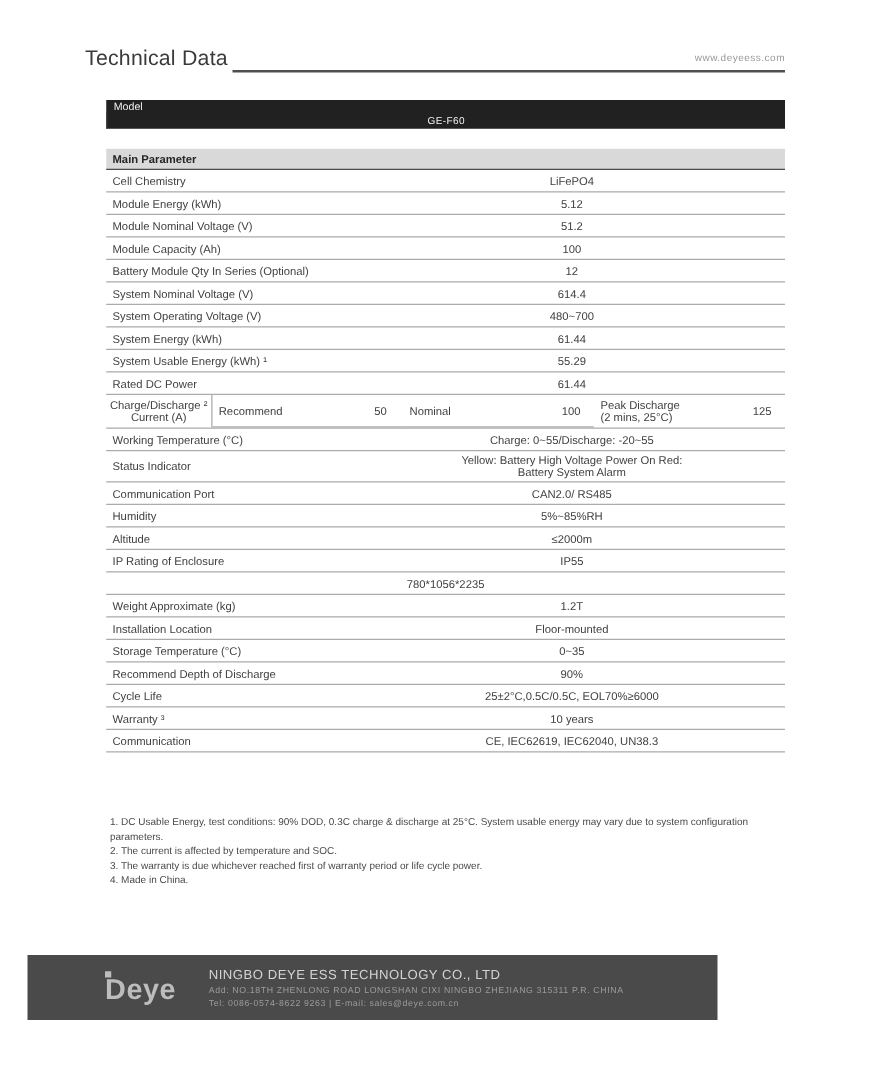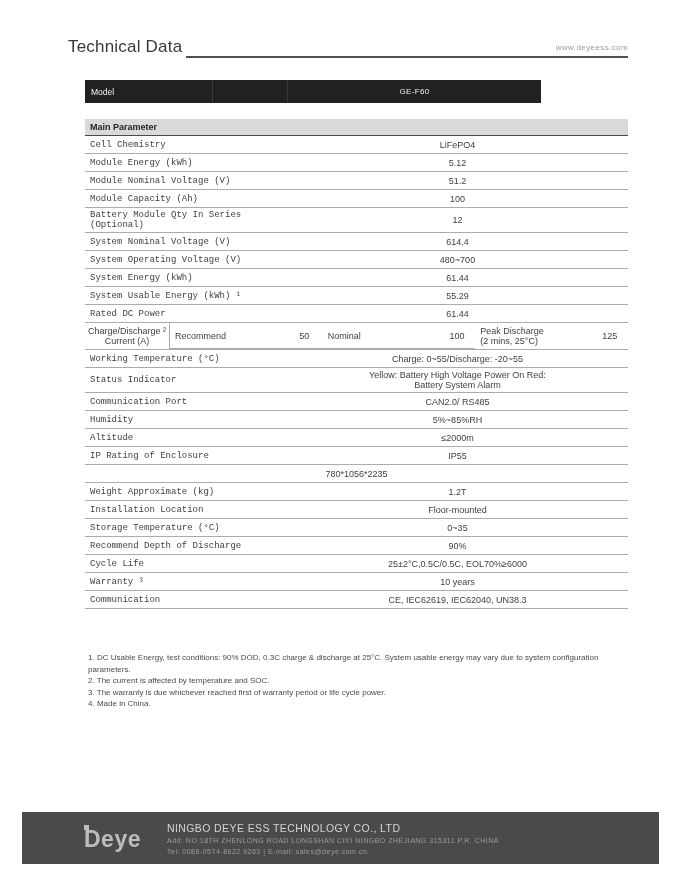--- a/index.html
+++ b/index.html
@@ -9,44 +9,44 @@
     font-family:"Liberation Sans", sans-serif; color:#3f3f3f; overflow:hidden;
   }
 
   
   .header { position:absolute; left:68px; top:36px; width:560px; display:flex; align-items:flex-end; }
   .page-title { font-size:17px; font-weight:400; color:#3a3a3a; letter-spacing:0.2px; line-height:22px; }
   .title-rule { flex:1; margin-left:4px; border-bottom:2px solid #4f4f4f; text-align:right; padding-bottom:2px; }
   .website { font-size:8px; color:#9a9a9a; letter-spacing:0.4px; }
 
   
-  .model-bar { position:absolute; left:85px; top:80px; width:456px; height:23px; background:#212121; display:flex; color:#f2f2f2; }
+  .model-bar { position:absolute; left:85px; top:80px; width:543px; height:23px; background:#212121; display:flex; color:#f2f2f2;flex-direction:column; }
   .mb-label { width:127px; display:flex; align-items:center; padding-left:6px; font-size:8.5px; }
   .mb-mid { width:75px; border-left:1px solid #3a3a3a; }
   .mb-value { flex:1; border-left:1px solid #3a3a3a; display:flex; align-items:center; justify-content:center; font-size:8px; letter-spacing:0.3px; }
 
   
   .table { position:absolute; left:85px; top:119px; width:543px; font-size:9px; }
   .section-header { height:17px; background:#d9d9d9; border-bottom:1px solid #4a4a4a; display:flex; align-items:center; padding-left:5px; font-weight:bold; color:#262626; }
   .t-row { display:flex; align-items:stretch; border-bottom:1px solid #ababab; min-height:18px; }
-  .t-label { width:202px; display:flex; align-items:center; padding:2px 4px 2px 5px; white-space:pre-line;font-family:Liberation Mono, monospace; }
+  .t-label { width:202px; display:flex; align-items:center; padding:2px 4px 2px 5px; white-space:pre-line; }
   .t-value { flex:1; display:flex; align-items:center; justify-content:center; text-align:center; padding:2px 4px; white-space:pre-line; }
   .t-group { display:flex; align-items:stretch; border-bottom:1px solid #ababab; }
   .g-col1 { width:85px; border-right:1px solid #ababab; display:flex; align-items:center; justify-content:center; text-align:center; white-space:pre-line; padding:2px; }
   .g-rows { flex:1; display:flex; flex-direction:row; }
   .g-row { display:flex; align-items:stretch; border-bottom:1px solid #ababab; min-height:18px; flex:1; }
   .g-row:last-child { border-bottom:none; min-height:26px; }
   .g-sub { width:116px; display:flex; align-items:center; padding:2px 4px 2px 5px; white-space:pre-line; }
   .g-val { flex:1; display:flex; align-items:center; justify-content:center; text-align:center; padding:2px 4px; }
 
   
   .footnotes { position:absolute; left:88px; top:652px; width:545px; font-size:8px; line-height:11.5px; color:#4a4a4a; }
 
   
-  .footer { position:absolute; left:22px; top:812px; width:637px; height:52px; background:#4a4a4a; display:flex; align-items:center; }
+  .footer { position:absolute; left:22px; top:764px; width:552px; height:52px; background:#4a4a4a; display:flex; align-items:center; }
   .logo { position:relative; margin-left:62px; font-size:23px; font-weight:bold; color:#bcbcbc; letter-spacing:0.5px; line-height:26px; padding-top:2px; }
   .logo-dot { position:absolute; top:1px; left:0px; width:5px; height:5px; background:#bcbcbc; }
   .footer-text { margin-left:26px; }
   .company { font-size:10.5px; color:#d4d4d4; letter-spacing:0.4px; }
   .addr, .tel { font-size:7px; color:#9c9c9c; letter-spacing:0.5px; margin-top:3.5px; }
 </style>
 </head>
 <body>
 
 <div class="page">

